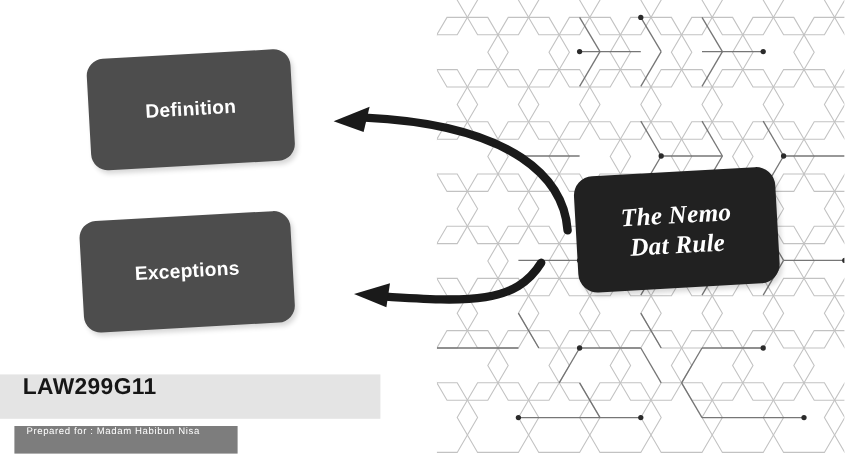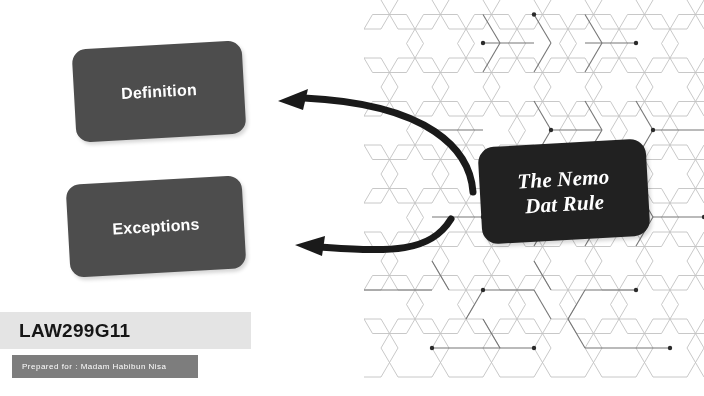--- a/index.html
+++ b/index.html
@@ -87,42 +87,42 @@
     width: 704px;
     height: 396px;
     pointer-events: none;
   }
 
   
   #title-band {
     position: absolute;
     left: 0;
     top: 312px;
-    width: 251px;
+    width: 317px;
     height: 37px;
     background: #e4e4e4;
     display: flex;
-    align-items: center;
+    align-items: flex-start;
   }
   #course-code {
     margin-left: 19px;
     font-size: 19px;
     font-weight: bold;
     color: #161616;
     letter-spacing: 0.3px;
   }
   #subtitle-band {
     position: absolute;
     left: 12px;
     top: 355px;
     width: 186px;
     height: 23px;
     background: #7d7d7d;
     display: flex;
-    align-items: center;
+    align-items: flex-start;
   }
   #prepared-for {
     margin-left: 10px;
     font-size: 8px;
     color: #ffffff;
     letter-spacing: 0.5px;
     white-space: nowrap;
   }
 </style>
 </head>

